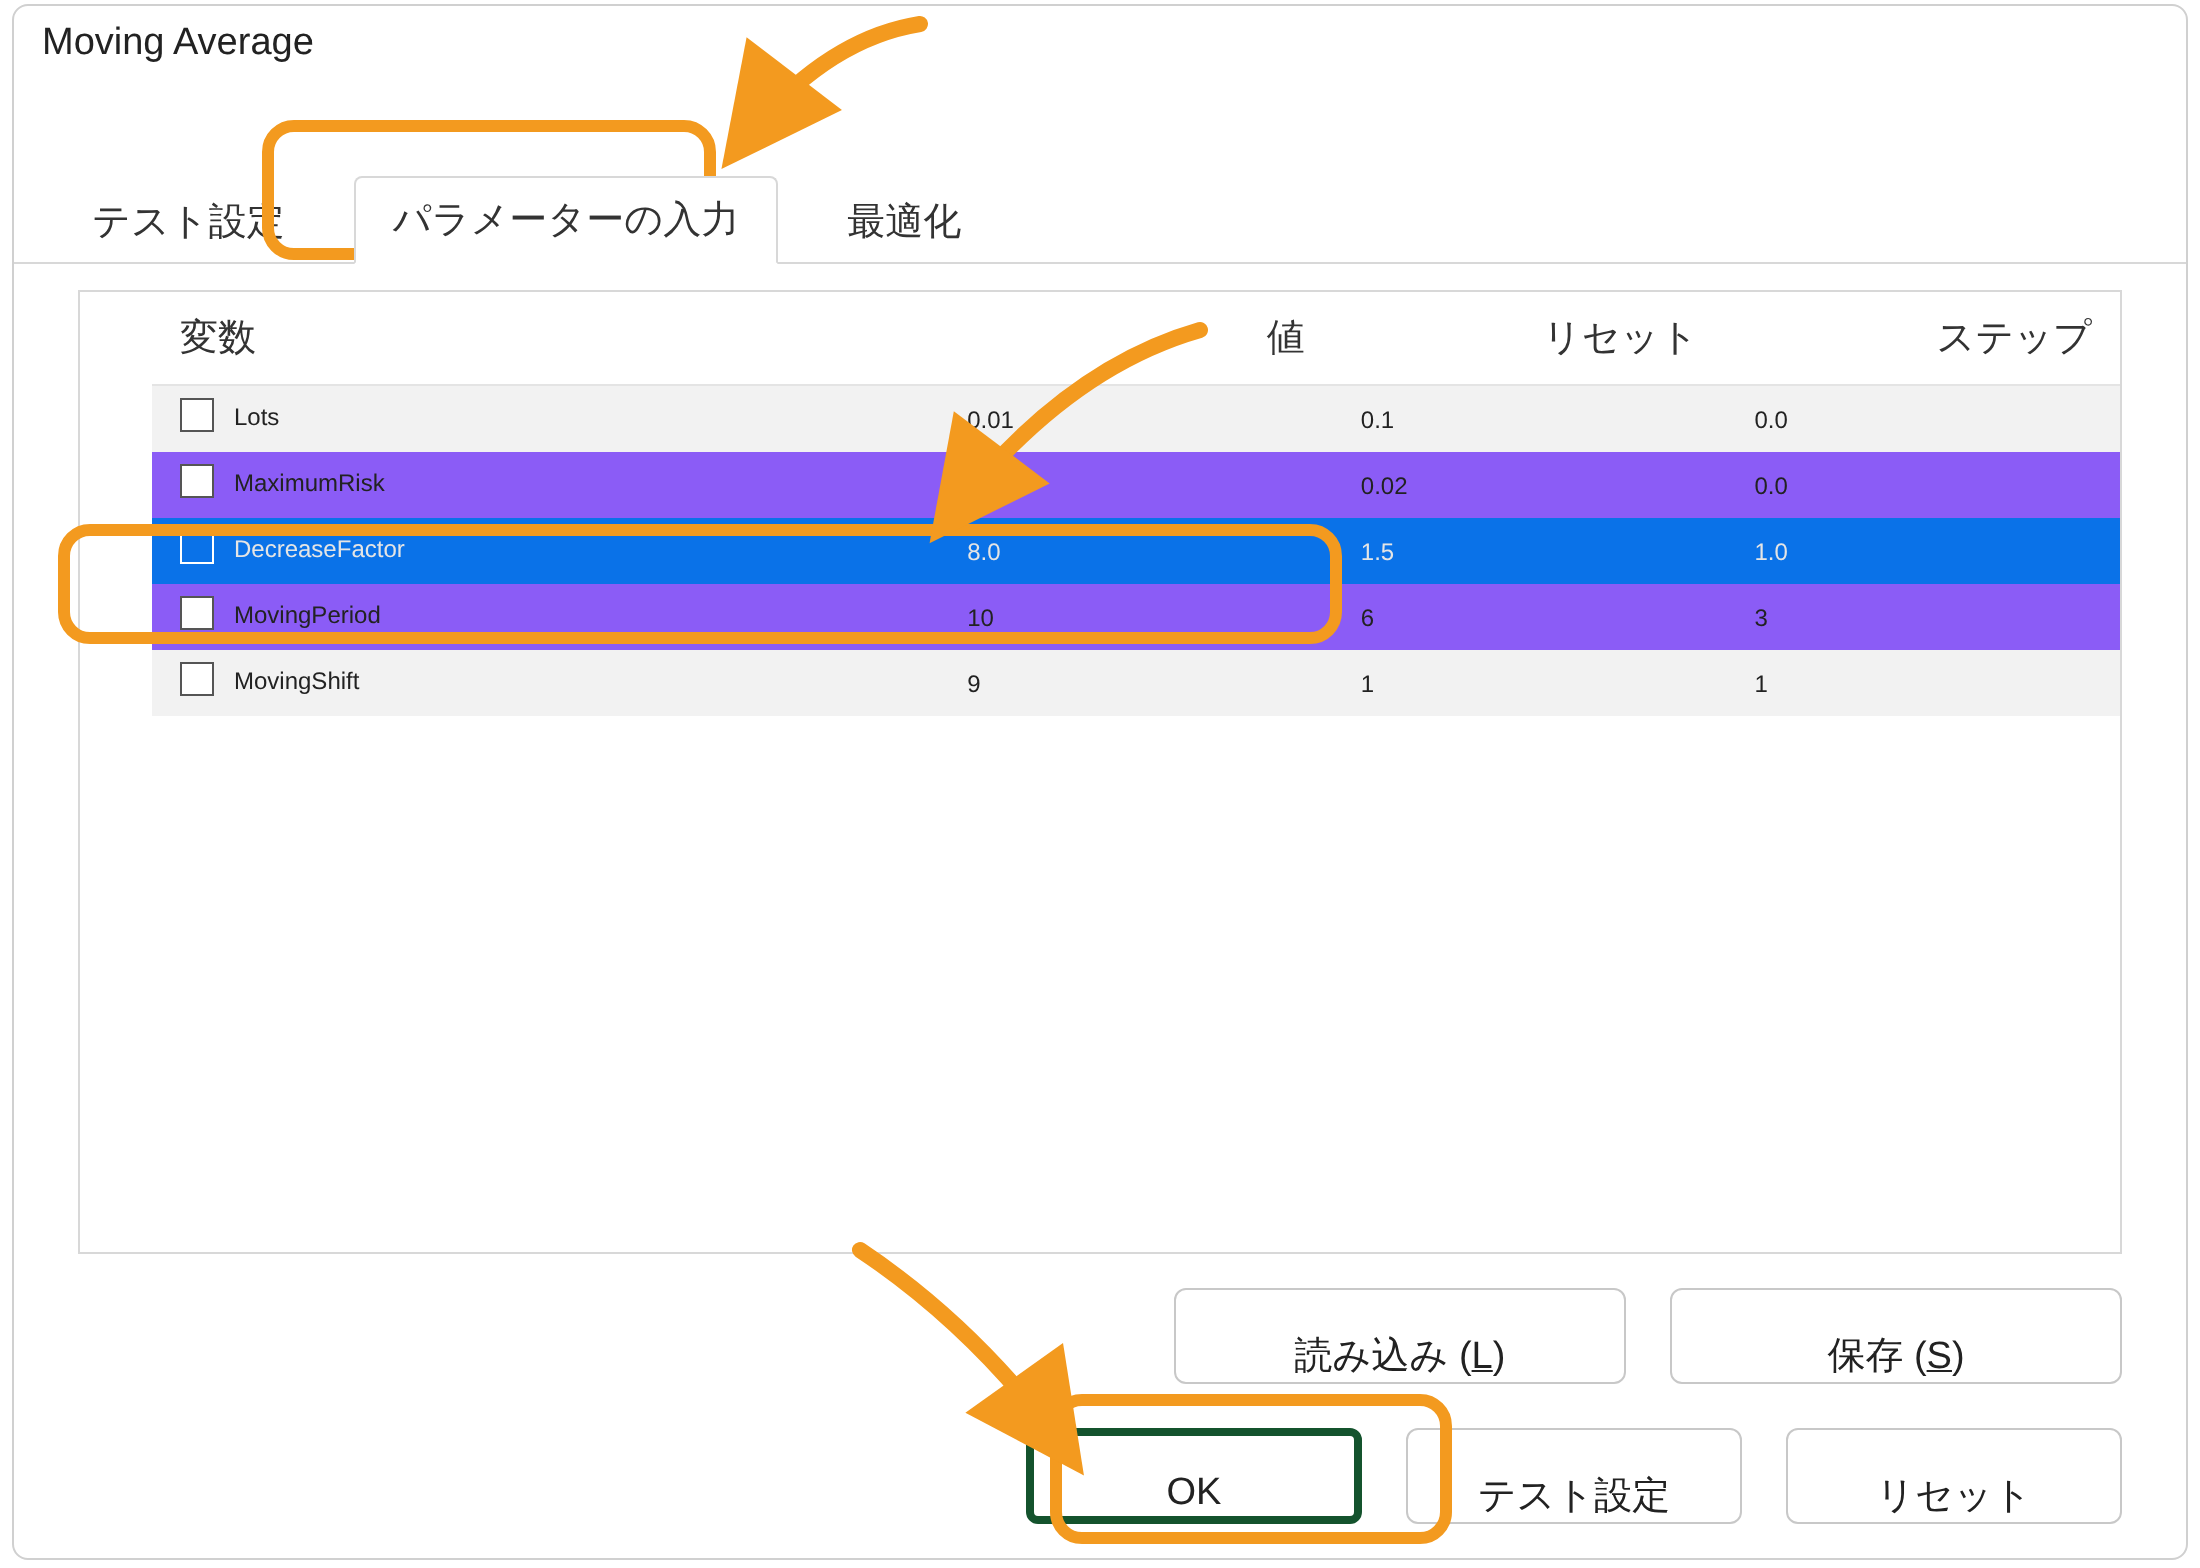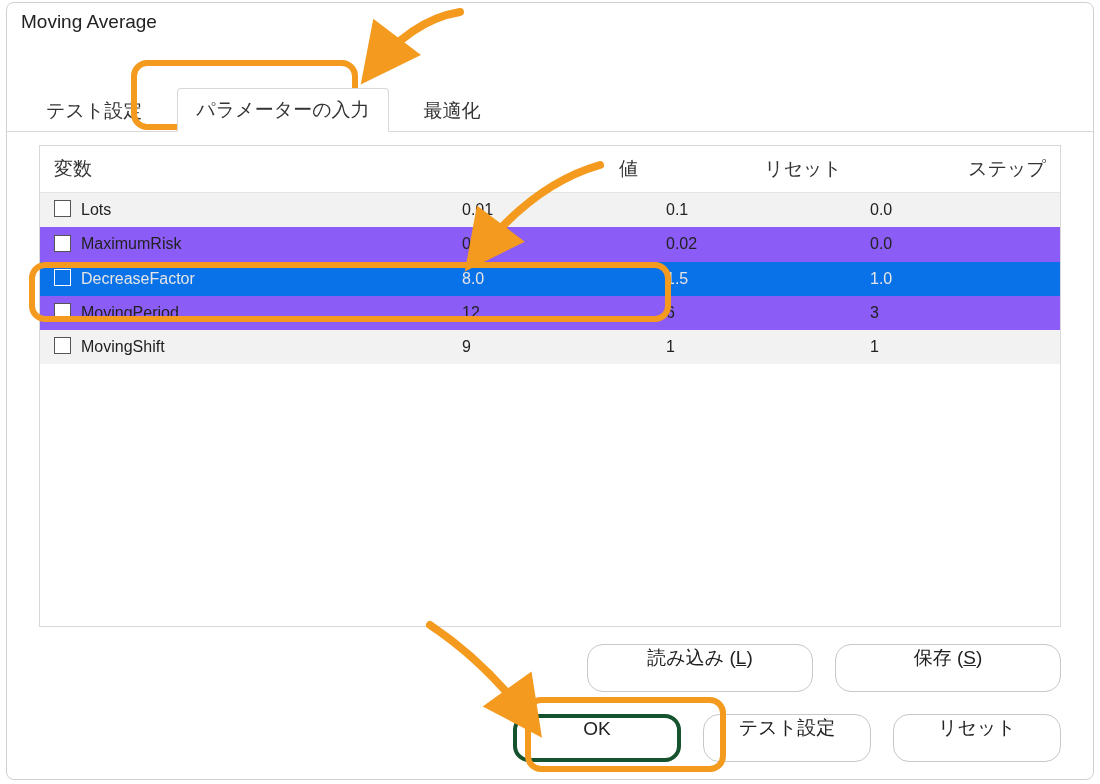--- a/index.html
+++ b/index.html
@@ -54,39 +54,40 @@
     border-radius: 4px 4px 0 0;
     z-index: 2;
   }
   
   .table-wrap {
     margin: 13px 32px 0 32px;
     border: 1px solid #d8d8d8;
     height: 482px;
     background: #fff;
     position: relative;
+    padding-left: 36px;
   }
   table.grid {
     width: 100%;
     border-collapse: collapse;
     table-layout: fixed;
   }
   table.grid th {
     text-align: left;
     font-weight: 400;
     font-size: 19px;
     padding: 10px 14px 10px 14px;
     border-bottom: 1px solid #e4e4e4;
     color: #333;
     background: #fff;
   }
   table.grid th.right { text-align: right; }
   table.grid td {
     padding: 8px 14px;
-    font-size: 16px;
+    font-size: 12px;
     color: #222;
     border: none;
   }
   table.grid td.right { text-align: left; }
   table.grid tr.row-alt td { background: #f2f2f2; }
   table.grid tr.row-norm td { background: #8b5cf6; }
   table.grid tr.row-sel td {
     background: #0a72e8;
     color: #e5e5e5;
   }
@@ -113,26 +114,26 @@
     position: absolute;
     right: 32px;
     top: 711px;
     display: flex;
     gap: 22px;
   }
   .btn {
     min-width: 168px;
     height: 48px;
     border: 1px solid #c8c8c8;
-    border-radius: 16px;
+    border-radius: 6px;
     background: #fff;
     font-size: 19px;
     color: #222;
     display: inline-flex;
-    align-items: flex-start;
+    align-items: flex-end;
     justify-content: center;
     padding: 0 18px;
     white-space: nowrap;
   }
   .btn.wide { min-width: 226px; }
   .btn.primary {
     border: 4px solid #14532d;
   }
   .underline { text-decoration: underline; }
   
@@ -190,21 +191,21 @@
             <td class="right">0.0</td>
           </tr>
           <tr class="row-sel">
             <td><span class="chk"></span><span>DecreaseFactor</span></td>
             <td class="right">8.0</td>
             <td class="right">1.5</td>
             <td class="right">1.0</td>
           </tr>
           <tr class="row-norm">
             <td><span class="chk"></span><span>MovingPeriod</span></td>
-            <td class="right">12</td>
+            <td class="right">10</td>
             <td class="right">6</td>
             <td class="right">3</td>
           </tr>
           <tr class="row-alt">
             <td><span class="chk"></span><span>MovingShift</span></td>
             <td class="right">9</td>
             <td class="right">1</td>
             <td class="right">1</td>
           </tr>
         </tbody>

